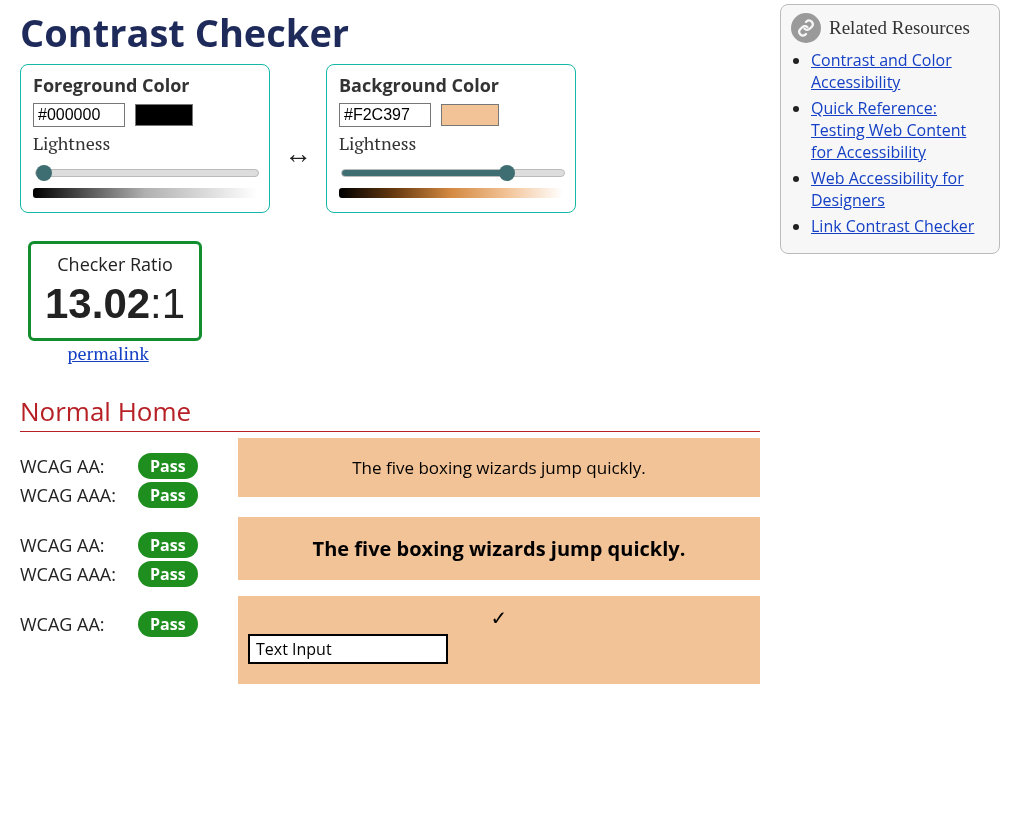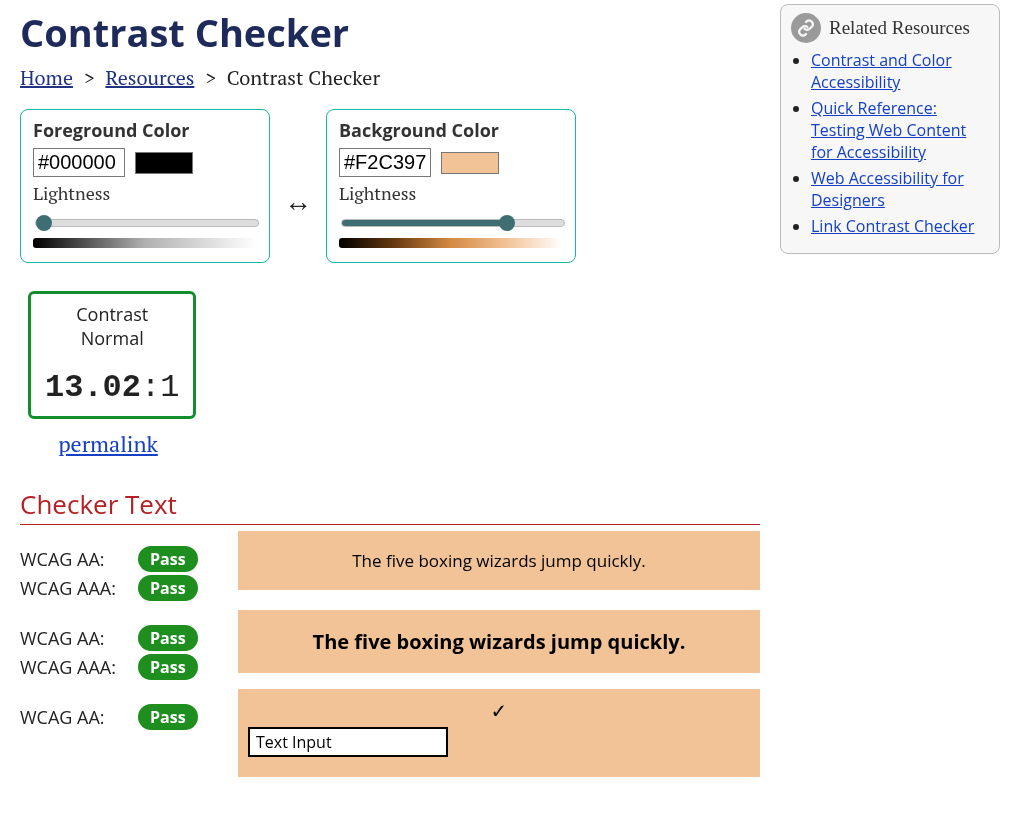--- a/index.html
+++ b/index.html
@@ -58,21 +58,21 @@
     margin-bottom: 4px;
   }
   .color-input-row {
     display: flex;
     align-items: center;
     gap: 10px;
     margin: 6px 0 4px 0;
   }
   .hex-input {
     width: 92px;
-    font-size: 20px;
+    font-size: 16px;
     padding: 2px 4px;
     border: 1px solid #777;
     font-family: Arial, sans-serif;
   }
   .swatch {
     width: 58px;
     height: 22px;
     border: 1px solid #777;
   }
   .label-lightness {
@@ -131,31 +131,30 @@
     border-radius: 6px;
     padding: 8px 14px 10px 14px;
     display: inline-block;
     background: #fff;
   }
   .ratio-label {
     font-size: 18px;
     font-family: "Open Sans", Arial, sans-serif;
   }
   .ratio-value {
-    font-size: 32px;
-    font-family: Liberation Mono, monospace;
+    font-size: 42px;
+    font-family: Liberation Sans, sans-serif;
     font-weight: 700;
-    margin-top: 19px;
+    margin-top: 4px;
   }
   .ratio-value .big { font-weight: 800; }
   .ratio-value .suffix { font-weight: 400; }
   .permalink {
     display: block;
-    margin-top: 10px;
-    font-size: 22px;
+    font-size: 18px;
     color: #1540c5;
     text-decoration: underline;
   }
   h2.section {
     font-family: "Open Sans", Arial, sans-serif;
     color: #b62025;
     font-size: 26px;
     font-weight: 400;
     margin: 28px 0 2px 0;
     border-bottom: 1px solid #b62025;
@@ -262,27 +261,20 @@
     text-decoration: underline;
   }
 </style>
 </head>
 <body>
 
 <div class="wrap">
   <div class="main">
     <h1>Contrast Checker</h1>
 
-    <div class="breadcrumb">
-      <a href="#">Home</a>
-      <span class="sep">&gt;</span>
-      <a href="#">Resources</a>
-      <span class="sep">&gt;</span>
-      <span>Contrast Checker</span>
-    </div>
 
     <div class="color-row">
       <div class="color-panel">
         <div class="panel-title">Foreground Color</div>
         <div class="color-input-row">
           <input class="hex-input" type="text" value="#000000" style="">
           <div class="swatch" style="background: rgb(0, 0, 0);"></div>
         </div>
         <div class="label-lightness">Lightness</div>
         <div class="slider-wrap">
@@ -302,29 +294,29 @@
         <div class="label-lightness">Lightness</div>
         <div class="slider-wrap">
           <input type="range" min="0" max="100" class="lightness" style="background: linear-gradient(to right, rgb(63, 110, 114) 0%, rgb(63, 110, 114) 76%, rgb(221, 221, 221) 76%, rgb(221, 221, 221) 100%);" value="76">
         </div>
         <div class="gradient-bar" style="background: linear-gradient(to right, rgb(0, 0, 0), rgb(104, 58, 16), rgb(212, 138, 66), rgb(242, 195, 151), rgb(255, 255, 255));"></div>
       </div>
     </div>
 
     <div class="ratio-block">
       <div class="ratio-box">
-        <div class="ratio-label">Contrast Normal</div>
+        <div class="ratio-label">Checker Ratio</div>
         <div class="ratio-value">
           <span class="big">13.02</span><span class="suffix">:1</span>
         </div>
       </div>
       <a href="#" class="permalink">permalink</a>
     </div>
 
-    <h2 class="section">Checker Text</h2>
+    <h2 class="section">Normal Home</h2>
     <div class="result-row">
       <div class="result-col-left">
         <div class="result-line">
           <span class="tag">WCAG AA:</span>
           <span class="badge">Pass</span>
         </div>
         <div class="result-line">
           <span class="tag">WCAG AAA:</span>
           <span class="badge">Pass</span>
         </div>

